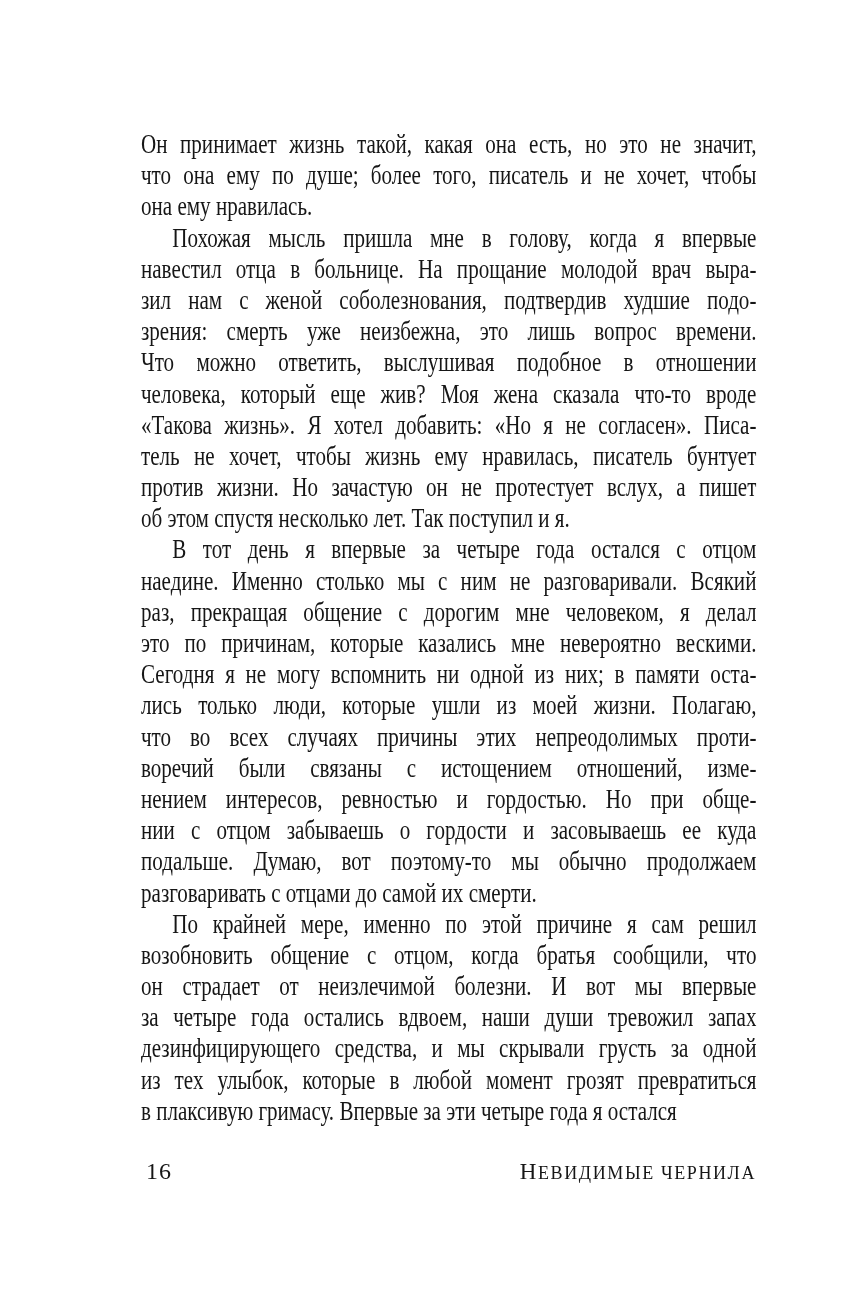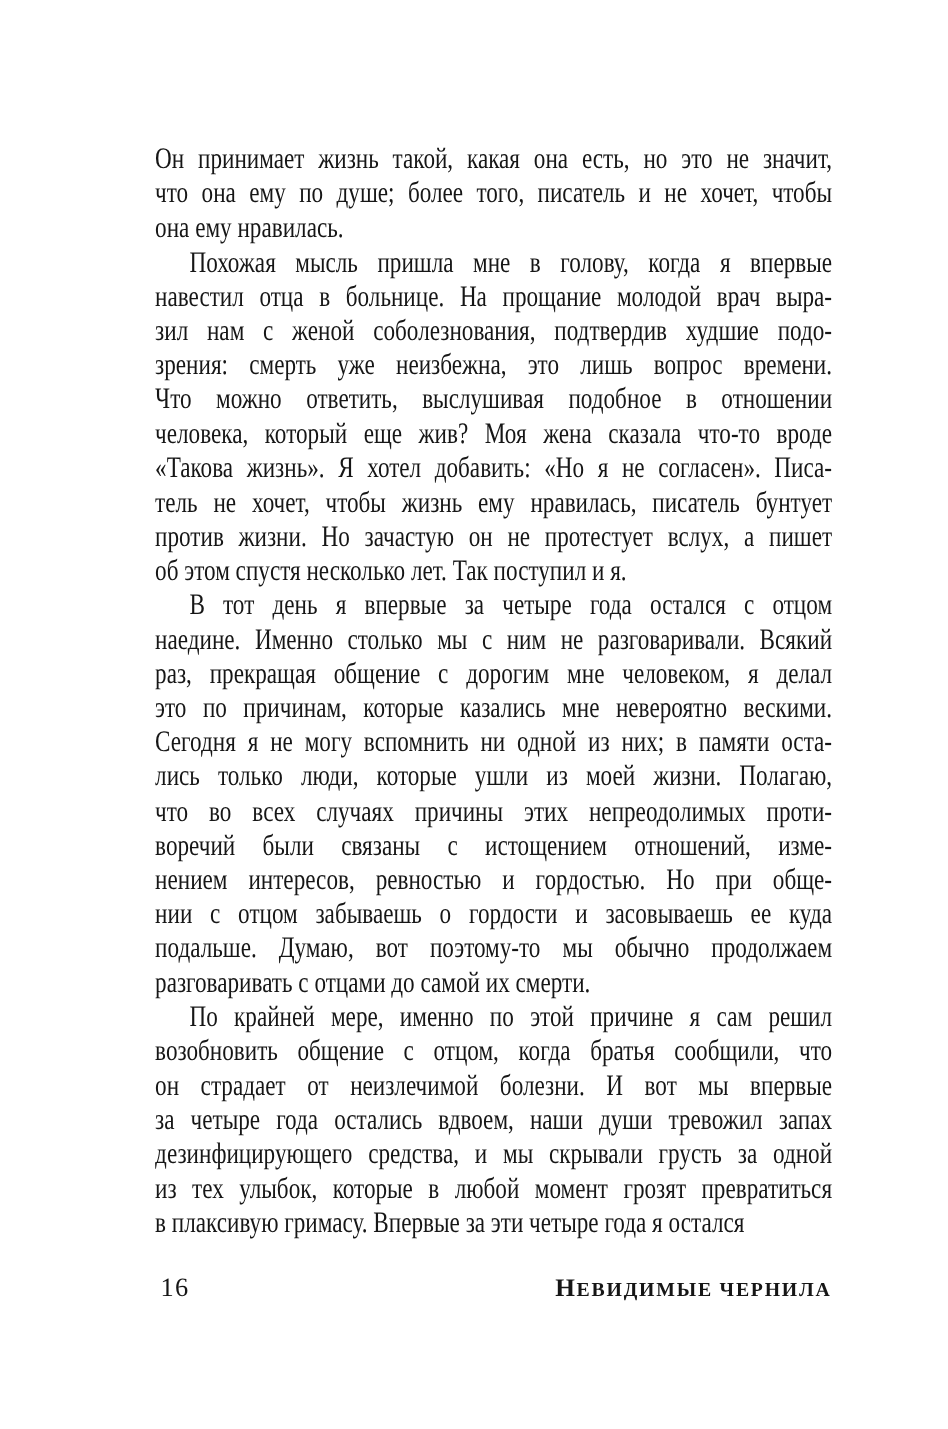--- a/index.html
+++ b/index.html
@@ -54,21 +54,20 @@
     font-size: 24px;
     line-height: 30px;
     padding-left: 5px;
     letter-spacing: 1px;
   }
   .running-title {
     font-size: 18px;
     line-height: 30px;
     text-transform: uppercase;
     letter-spacing: 1.6px;
-    font-weight: bold;
   }
   .running-title::first-letter {
     font-size: 23px;
   }
 </style>
 </head>
 <body>
 
 <div class="page">
 

